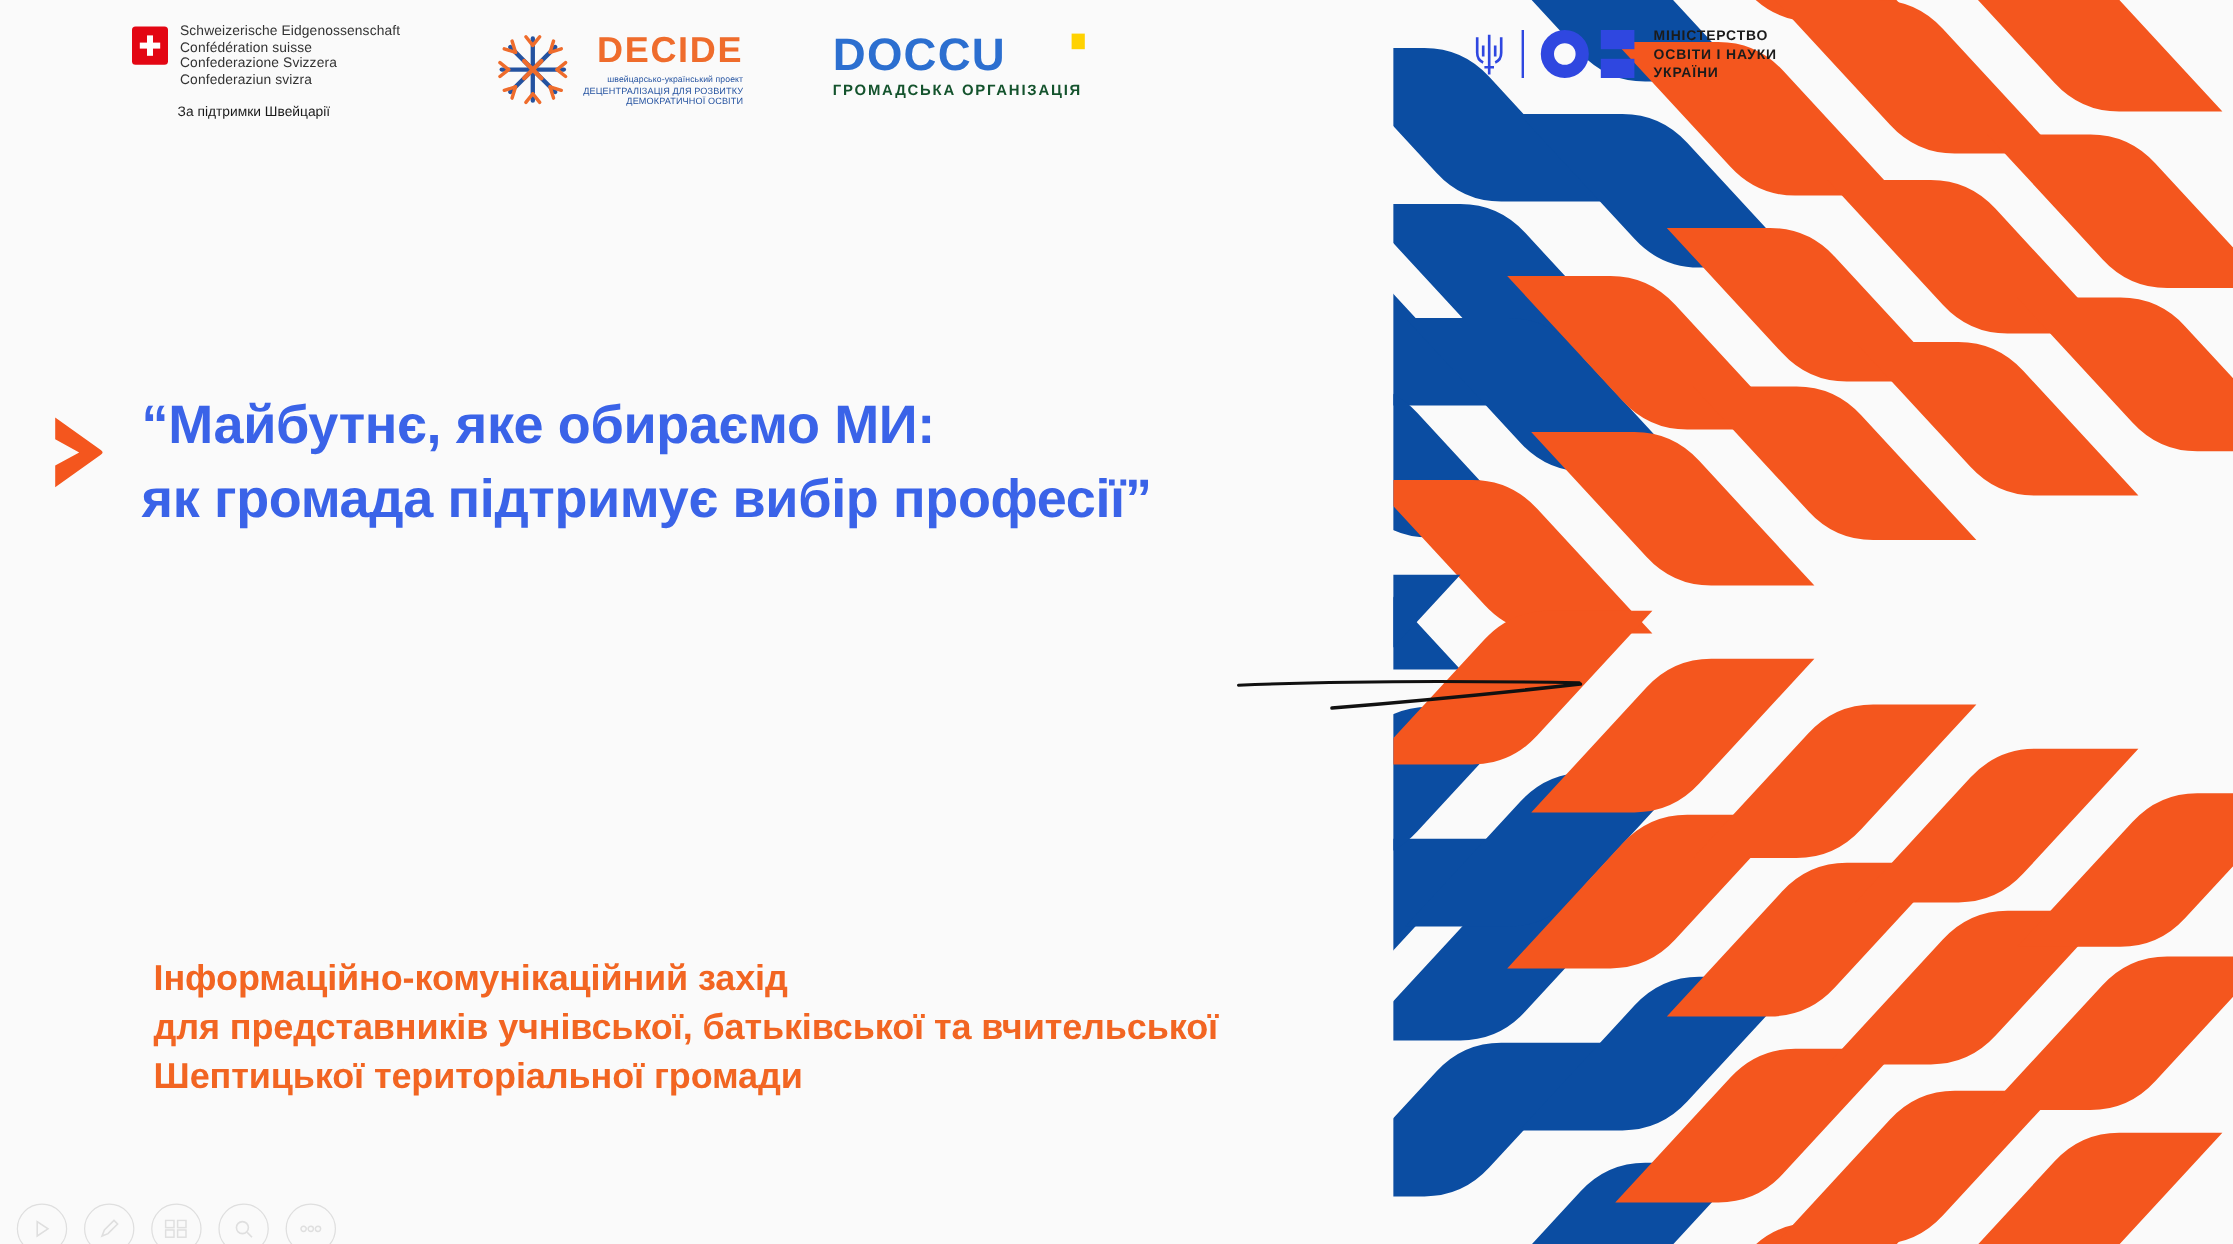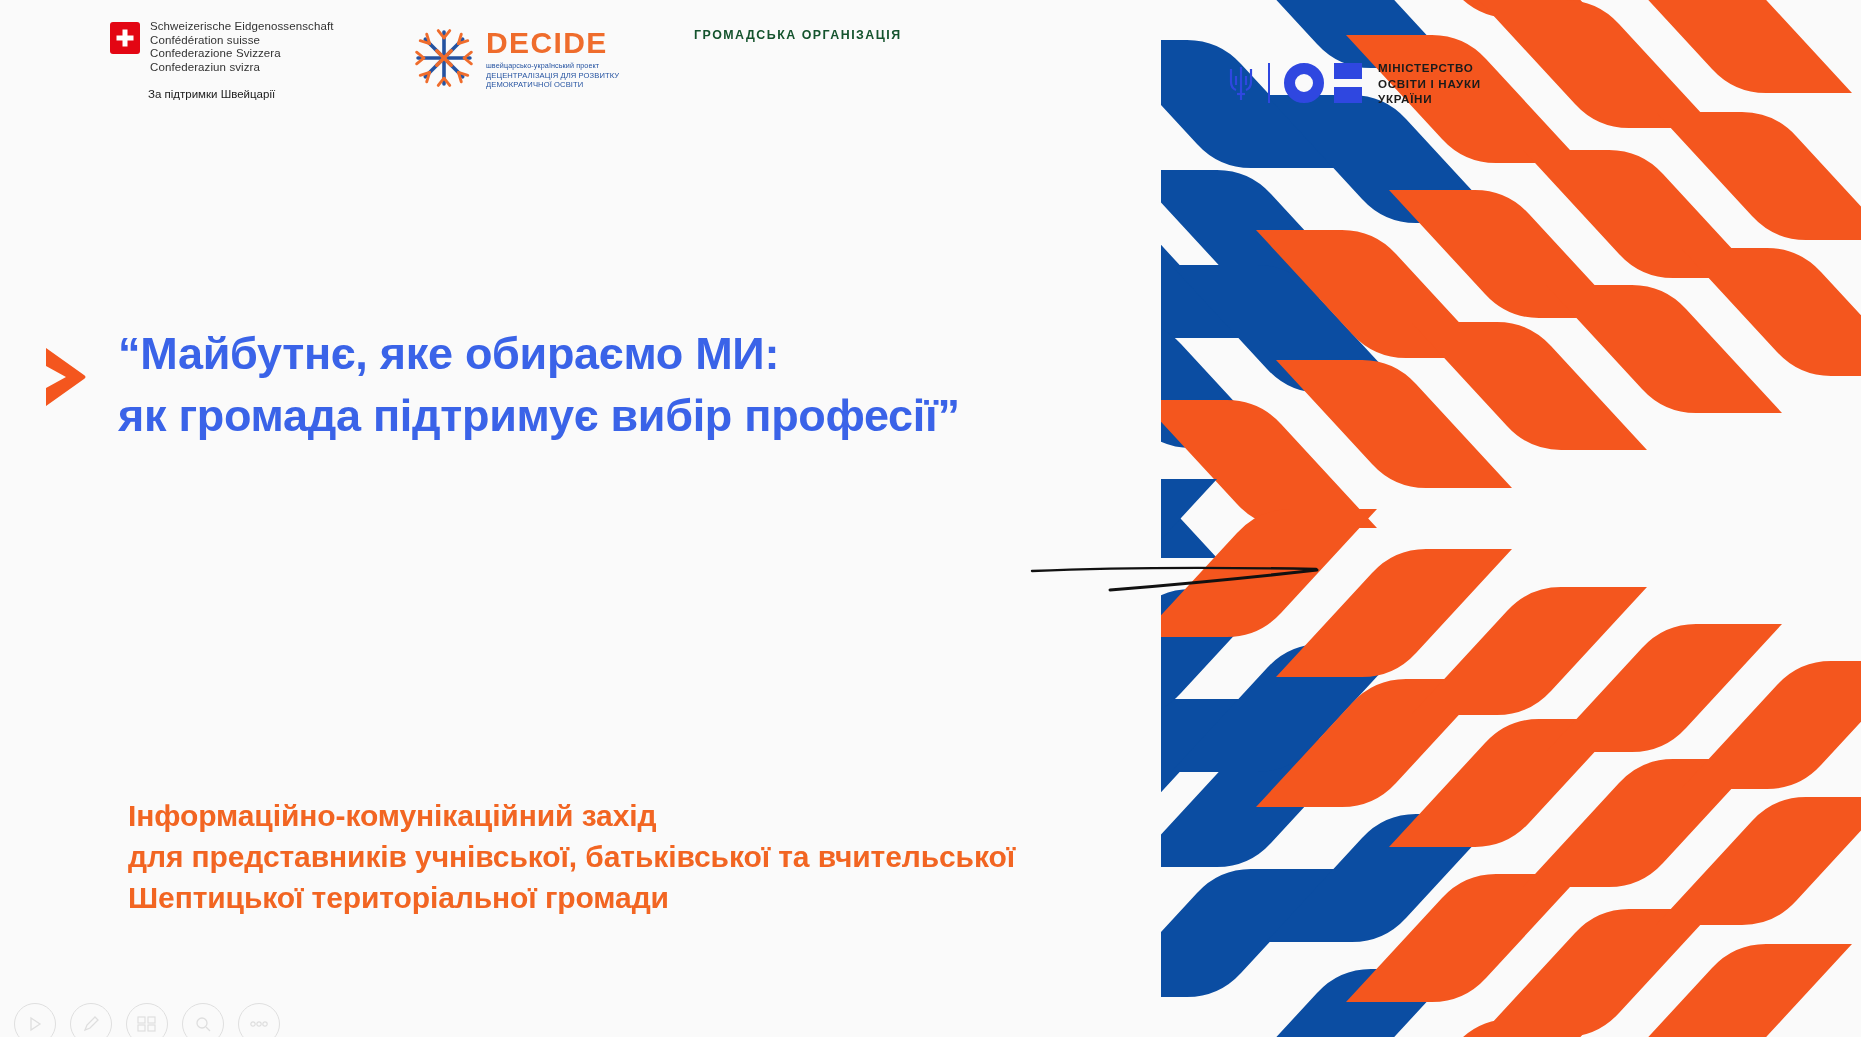--- a/index.html
+++ b/index.html
@@ -24,40 +24,40 @@
   .swiss .shield{width:30px;height:32px;background:#E30613;border-radius:3px;position:relative;flex:none;margin-top:2px;}
   .swiss .shield:before{content:"";position:absolute;left:50%;top:50%;transform:translate(-50%,-50%);width:17px;height:5px;background:#fff;}
   .swiss .shield:after{content:"";position:absolute;left:50%;top:50%;transform:translate(-50%,-50%);width:5px;height:17px;background:#fff;}
   .swiss .lines{margin-left:10px;}
   .swiss .lines div{font-size:11.5px;line-height:13.6px;color:#333;letter-spacing:.1px;white-space:nowrap;}
   .swiss-support{position:absolute;left:148px;top:88px;font-size:11.5px;font-weight:normal;color:#1a1a1a;white-space:nowrap;}
 
   
   .decide{left:408px;top:22px;}
   .decide .mark{width:72px;height:72px;flex:none;}
-  .decide .txt{margin-left:6px;padding-top:6px;}
+  .decide .txt{margin-left:6px;padding-top:6px;text-align:right;}
   .decide .word{font-size:30px;font-weight:bold;color:#EF6C2C;letter-spacing:1.4px;line-height:30px;}
   .decide .sub1{font-size:7.2px;color:#2452A0;letter-spacing:.1px;line-height:9.5px;margin-top:3px;white-space:nowrap;}
   .decide .sub2{font-size:7.6px;font-weight:normal;color:#2452A0;letter-spacing:.1px;line-height:9.8px;white-space:nowrap;}
 
   
   .doccu{left:694px;top:26px;}
   .doccu .word{font-size:38px;font-weight:bold;color:#2C6FD0;letter-spacing:1px;line-height:40px;position:relative;}
   .doccu .word .dot{position:absolute;right:-2px;top:2px;width:11px;height:13px;background:#FFD200;}
   .doccu .sub{font-size:12.4px;font-weight:bold;color:#14532d;letter-spacing:1.5px;line-height:14px;margin-top:2px;white-space:nowrap;}
 
   
   .phzh{left:958px;top:22px;}
   .phzh .txt div{font-size:8.6px;font-weight:bold;color:#111;letter-spacing:.5px;line-height:11px;white-space:nowrap;}
   .phzh .mark{margin-left:16px;width:54px;}
   .phzh .mark .row{font-size:30px;font-weight:bold;color:#111;line-height:27px;letter-spacing:-1px;font-family:"Liberation Sans",sans-serif;}
   .phzh .mark .bar{height:5px;background:#111;margin-top:3px;}
 
   
-  .mon{left:1228px;top:22px;align-items:center;margin-top:38px;}
+  .mon{left:1228px;top:22px;align-items:center;}
   .mon .trident{width:26px;height:40px;flex:none;}
   .mon .divider{width:2px;height:40px;background:#2F47E0;margin:0 14px;}
   .mon .ring{width:40px;height:40px;border-radius:50%;border:11px solid #2F47E0;box-sizing:border-box;flex:none;}
   .mon .eqs{margin-left:10px;display:flex;flex-direction:column;justify-content:space-between;height:40px;flex:none;}
   .mon .eqs span{display:block;width:28px;height:16px;background:#2F47E0;}
   .mon .mtxt{margin-left:16px;}
   .mon .mtxt div{font-size:11.6px;font-weight:bold;color:#1b1b1b;letter-spacing:.7px;line-height:15.5px;white-space:nowrap;}
 
   
   .chevron-bullet{position:absolute;left:44px;top:346px;width:44px;height:62px;}
@@ -209,20 +209,24 @@
       <div class="txt">
         <div class="word">DECIDE</div>
         <div class="sub1">швейцарсько-український проект</div>
         <div class="sub2">ДЕЦЕНТРАЛІЗАЦІЯ ДЛЯ РОЗВИТКУ</div>
         <div class="sub2">ДЕМОКРАТИЧНОЇ ОСВІТИ</div>
       </div>
     </div>
 
     <div class="logo doccu">
       <div>
+        <div class="word">
+          <span>DOCCU</span>
+          <span class="dot"></span>
+        </div>
         <div class="sub">ГРОМАДСЬКА ОРГАНІЗАЦІЯ</div>
       </div>
     </div>
 
 
     <div class="logo mon">
       <svg class="trident" viewBox="0 0 26 40">
         <g fill="none" stroke="#2F47E0" stroke-width="2.2" stroke-linejoin="round">
           <path d="M13 4 L13 37"></path>
           <path d="M3 6 L3 19 Q3 25 8 27"></path>

